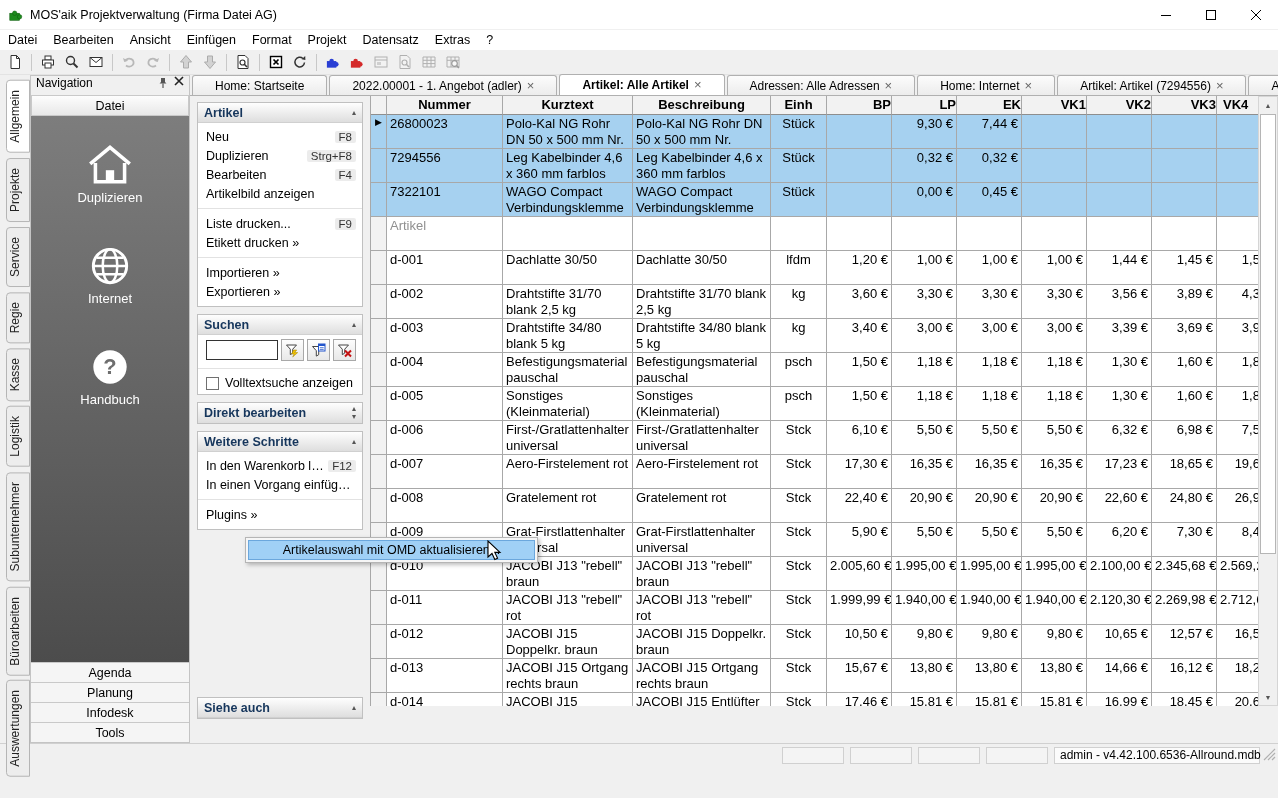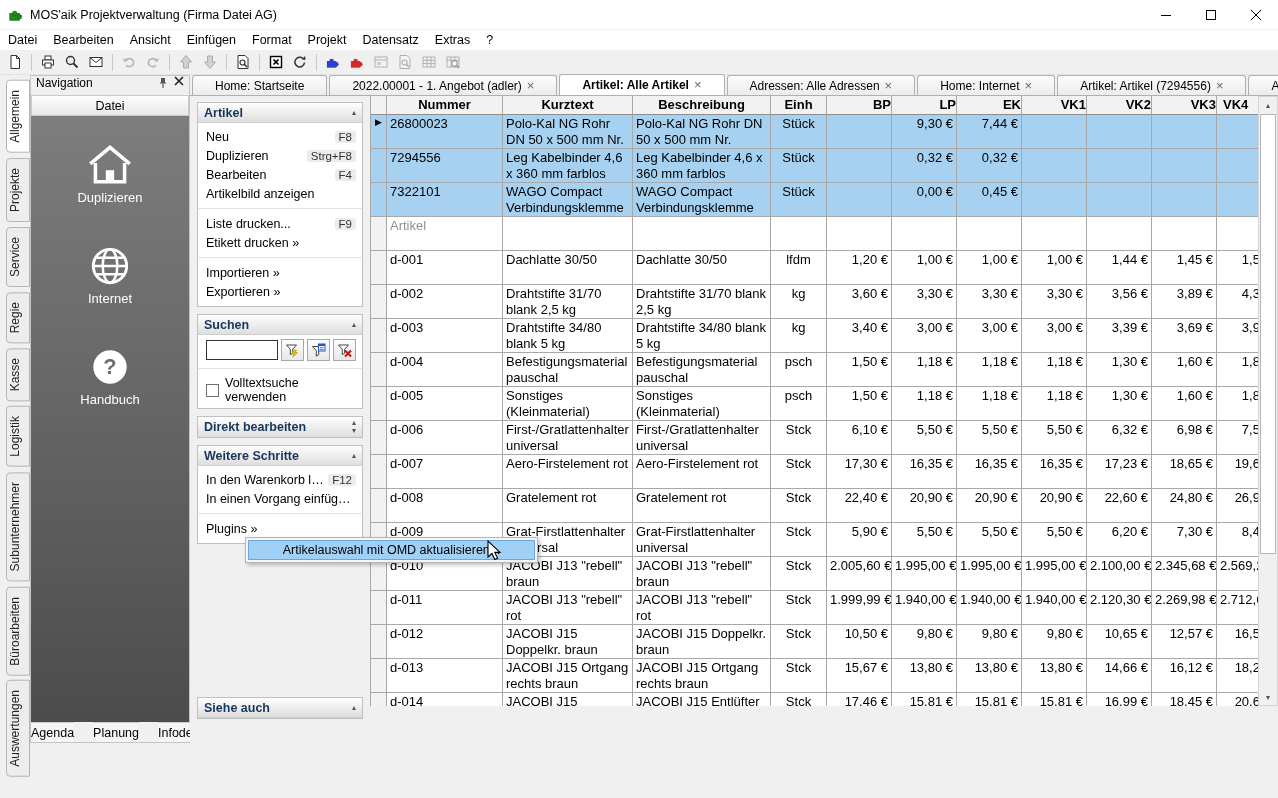--- a/index.html
+++ b/index.html
@@ -36,21 +36,21 @@
   .vtab.active{background:#fff;}
   .nav-panel{width:160px;display:flex;flex-direction:column;border:1px solid #c4c4c4;background:#f0f0f0;}
   .nav-head{height:19px;display:flex;align-items:flex-start;padding:0 3px 0 5px;font-size:12px;background:#f0f0f0;}
   .nav-head .sp{flex:1;}
   .nav-home-bar{height:21px;background:linear-gradient(#fdfdfd,#e8e8e8);border:1px solid #c9c9c9;
                 display:flex;align-items:center;justify-content:center;font-size:12.5px;}
   .nav-body{flex:1;background:linear-gradient(#7d7d7d,#4c4c4c);display:flex;flex-direction:column;align-items:center;}
   .nav-item{display:flex;flex-direction:column;align-items:center;color:#fff;font-size:13px;gap:2px;}
   .nav-item.first{margin-top:26px;}
   .nav-item + .nav-item{margin-top:38px;}
-  .nav-bottom{display:flex;gap:19px;}
+  .nav-bottom{display:flex;flex-direction:column;}
   .nav-bottom-item{height:20px;background:#f5f5f5;border-top:1px solid #c9c9c9;display:flex;
                    align-items:center;justify-content:center;font-size:12.5px;}
 
   
   .right-col{flex:1;display:flex;flex-direction:column;min-width:0;}
   .tabbar{height:21px;display:flex;align-items:flex-end;gap:2px;padding-left:2px;background:#f0f0f0;
           border-bottom:1px solid #b0b0b0;}
   .tab{height:20px;display:flex;align-items:center;background:linear-gradient(#fcfcfc,#ececec);
        border:1px solid #b0b0b0;border-bottom:none;border-radius:3px 3px 0 0;padding:0 22px;font-size:12px;white-space:nowrap;}
   .tab.active{background:#fff;font-weight:bold;height:21px;}
@@ -450,21 +450,21 @@
               </span>
               <span class="f-btn">
                 <svg width="15" height="15">
                     <path d="M1.5 2 h10 l-3.8 4.2 v4 l-2.4 1.4 v-5.4 z" fill="#fff" stroke="#444"></path>
                     <path d="M8 7.5 l6 6 M14 7.5 l-6 6" stroke="#c41212" stroke-width="2"></path>
                   </svg>
               </span>
             </div>
             <div class="check-row">
               <span class="checkbox"></span>
-              <span>Volltextsuche verwenden</span>
+              <span>Volltextsuche anzeigen</span>
             </div>
           </div>
 
           <div class="card">
             <div class="card-head" style="border-bottom:none">
               <span>Direkt bearbeiten</span>
               <span class="arr">▴<br>▾</span>
             </div>
           </div>
 
@@ -790,20 +790,31 @@
             <div class="rec-btn">◀</div>
             <div class="rec-btn">▶</div>
             <div class="rec-btn">▶|</div>
           </div>
         </div>
 
       </div>
     </div>
   </div>
 
+  <div class="statusbar">
+    <div class="sb-fill"></div>
+    <div class="sb-cell"></div>
+    <div class="sb-cell"></div>
+    <div class="sb-cell"></div>
+    <div class="sb-cell"></div>
+    <div class="sb-admin">admin - v4.42.100.6536-Allround.mdb</div>
+    <svg class="sb-grip">
+        <path d="M13 6 L6 13 M13 10 L10 13 M13 2 L2 13" stroke="#b0b0b0" stroke-width="1.2" fill="none"></path>
+      </svg>
+  </div>
 
   <div class="plugins-popup">
     <div class="popup-item">Artikelauswahl mit OMD aktualisieren...</div>
   </div>
   <svg class="cursor" width="20" height="22">
     <path d="M2 1 L2 17 L6 13.5 L8.8 19.5 L11.6 18.2 L8.8 12.4 L14 12.4 Z" fill="#fff" stroke="#000" stroke-width="1.1"></path>
   </svg>
 
 </div>
 

